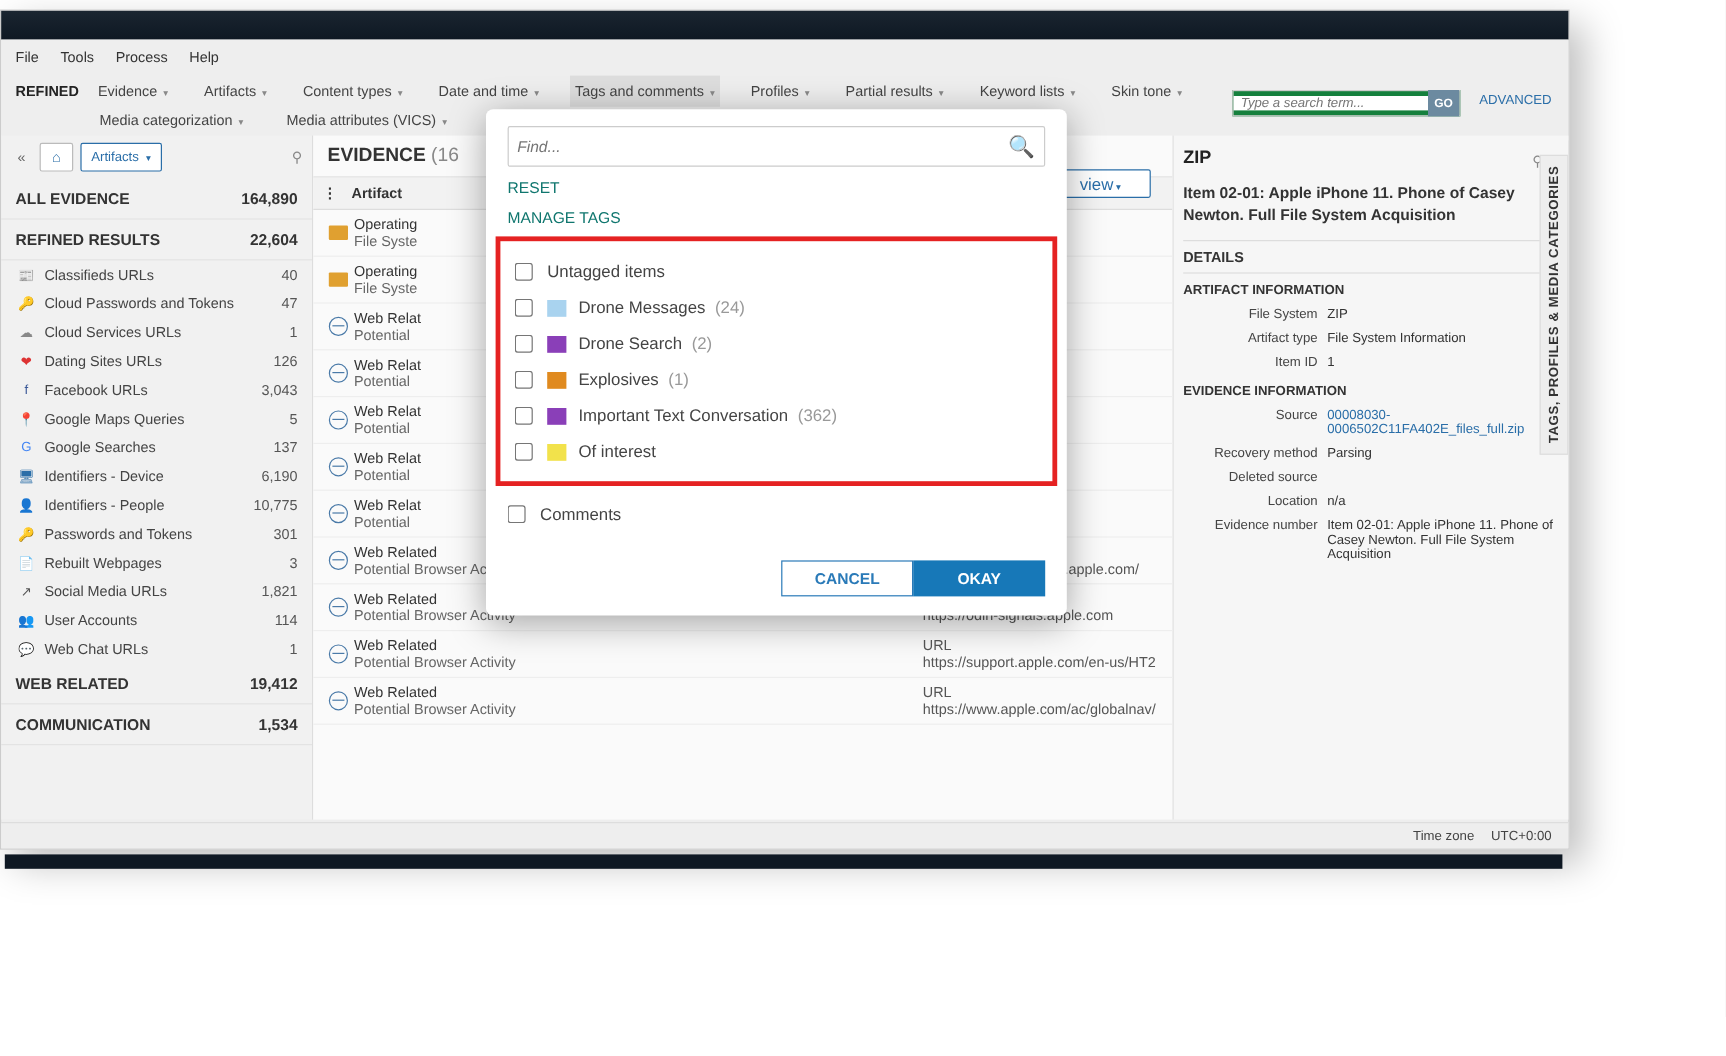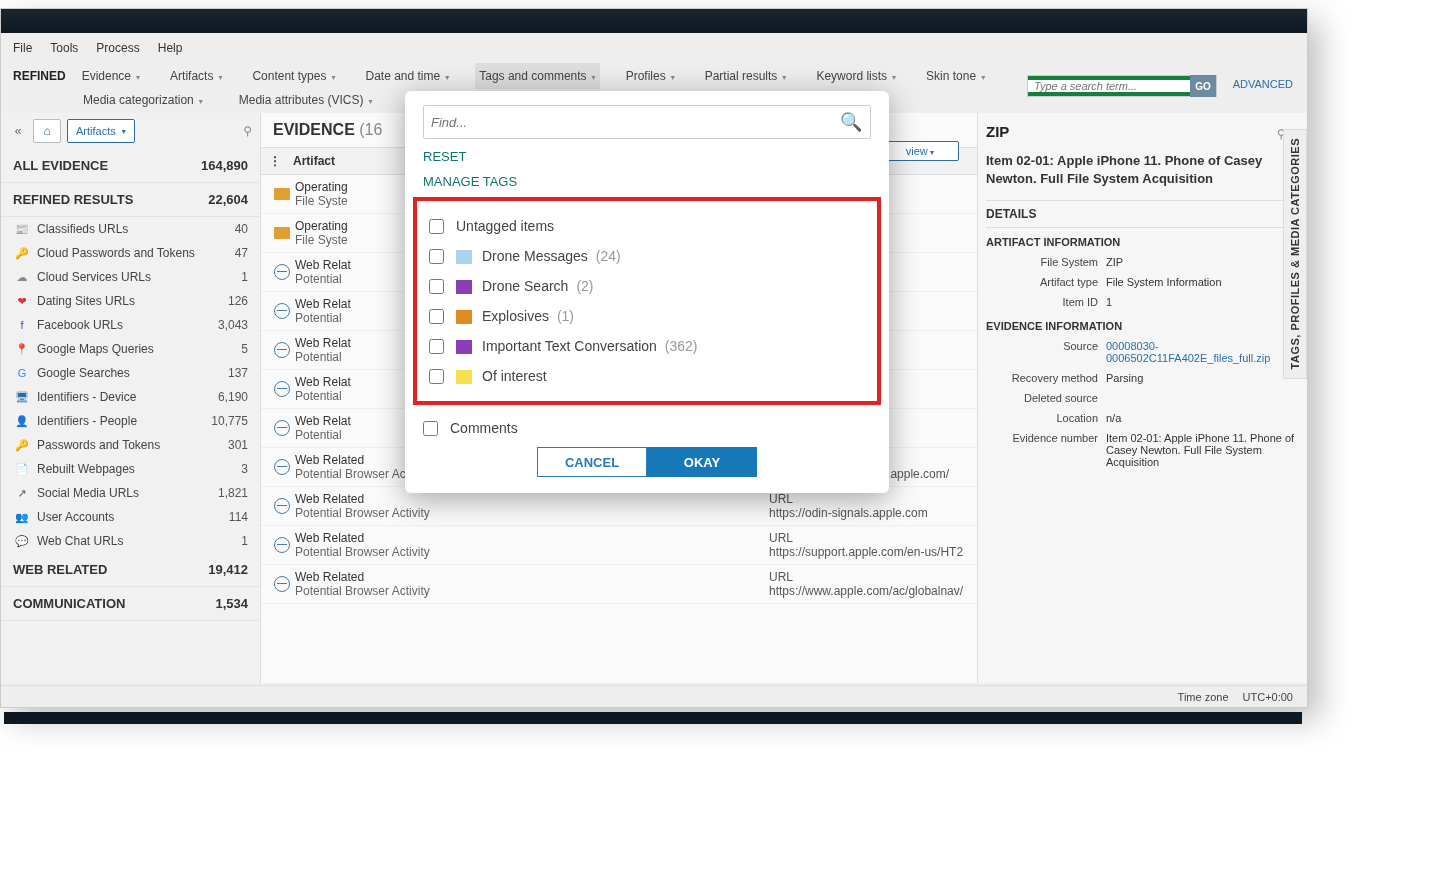--- a/index.html
+++ b/index.html
@@ -68,27 +68,27 @@
 .popup{position:absolute;left:404px;top:82px;width:484px;background:#fff;border-radius:6px;box-shadow:0 6px 30px rgba(0,0,0,0.35);padding:14px 18px 16px}
 .popup .find{display:flex;align-items:center;border:1px solid #ccc;border-radius:2px;height:34px;padding:0 7px}
 .popup .find input{flex:1;border:none;outline:none;font-size:13px;font-style:italic;color:#aaa}
 .popup .find .mag{font-size:18px;color:#666}
 .popup .plink{color:#0f766e;font-size:13px;margin-top:10px;display:block}
 .redbox{border:4px solid #e52222;margin:8px -10px 8px -10px;padding:10px 12px}
 .trow{display:flex;align-items:flex-end;padding:7px 0;font-size:14px;color:#444}
 .trow input[type=checkbox]{width:15px;height:15px;margin-right:12px}
 .sw{width:16px;height:14px;margin-right:10px;display:inline-block}
 .trow .cnt{color:#999;margin-left:8px}
-.popup .bts{display:flex;justify-content:center;margin-top:4px}
+.popup .bts{display:flex;justify-content:flex-end;margin-top:24px}
 .popup .bts button{width:110px;height:30px;font-size:13px;font-weight:700}
 .btn-cancel{background:#fff;border:1px solid #2a7ab8;color:#2a7ab8}
 .btn-ok{background:#1778b8;border:none;color:#fff}
 .statusbar{position:absolute;left:0;right:0;bottom:0;height:22px;background:#eee;border-top:1px solid #ddd;display:flex;justify-content:flex-end;align-items:center;padding:0 14px;font-size:11px;color:#444;gap:14px}
 .darkstrip{position:absolute;left:4px;top:712px;width:1298px;height:12px;background:#0e1823}
-.viewbtn{position:absolute;right:348px;top:132px;border:1px solid #2a6ea8;color:#2a6ea8;background:#fff;font-size:11px;padding:3px 24px;border-radius:2px}
+.viewbtn{position:absolute;right:348px;top:132px;border:1px solid #2a6ea8;color:#2a6ea8;background:#fff;font-size:14px;padding:3px 24px;border-radius:2px}
 .viewbtn::after{content:" ▾";font-size:8px}
 </style>
 </head>
 <body>
 
 <div class="win">
   <div class="topbar"></div>
 
   <div style="position:absolute;left:0;top:24px;right:0">
     <div class="menubar">

